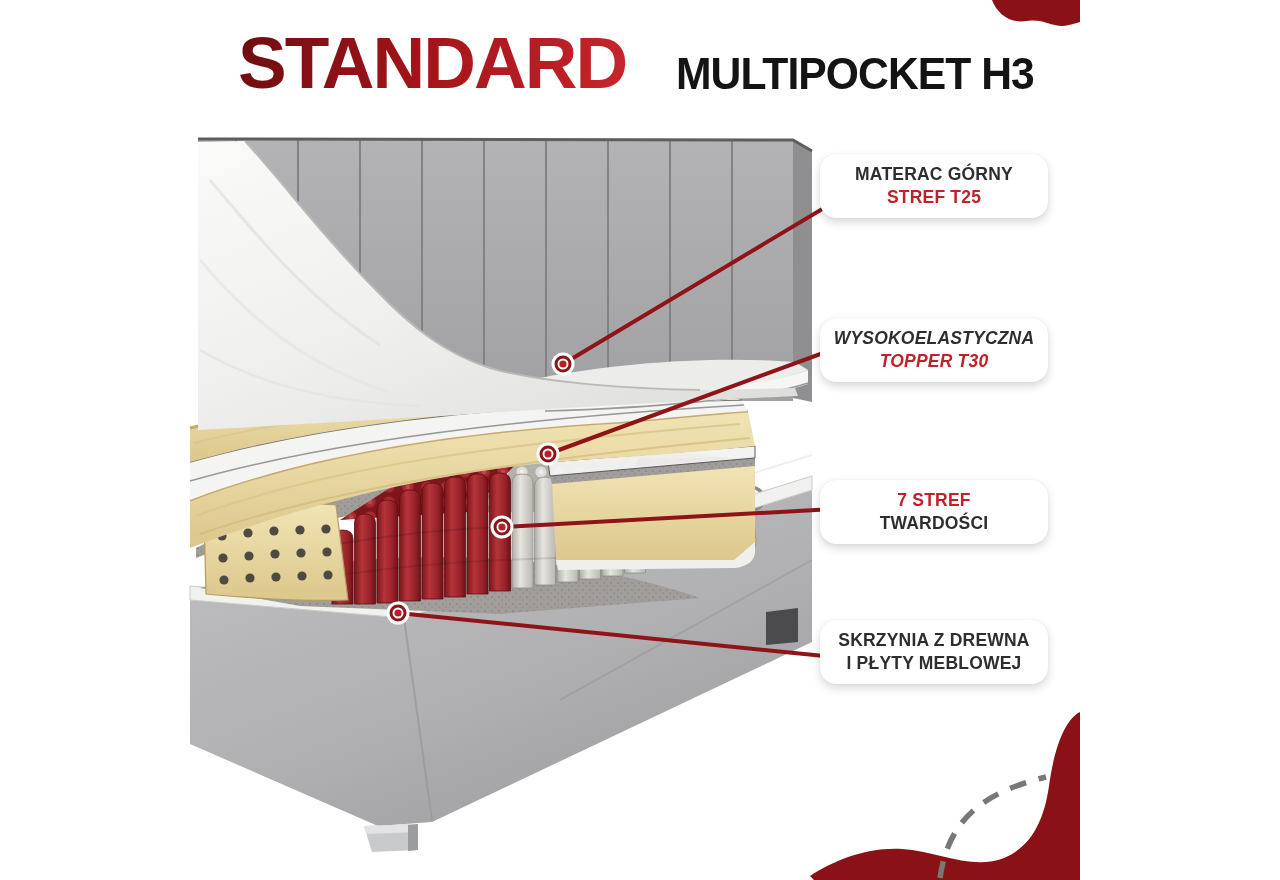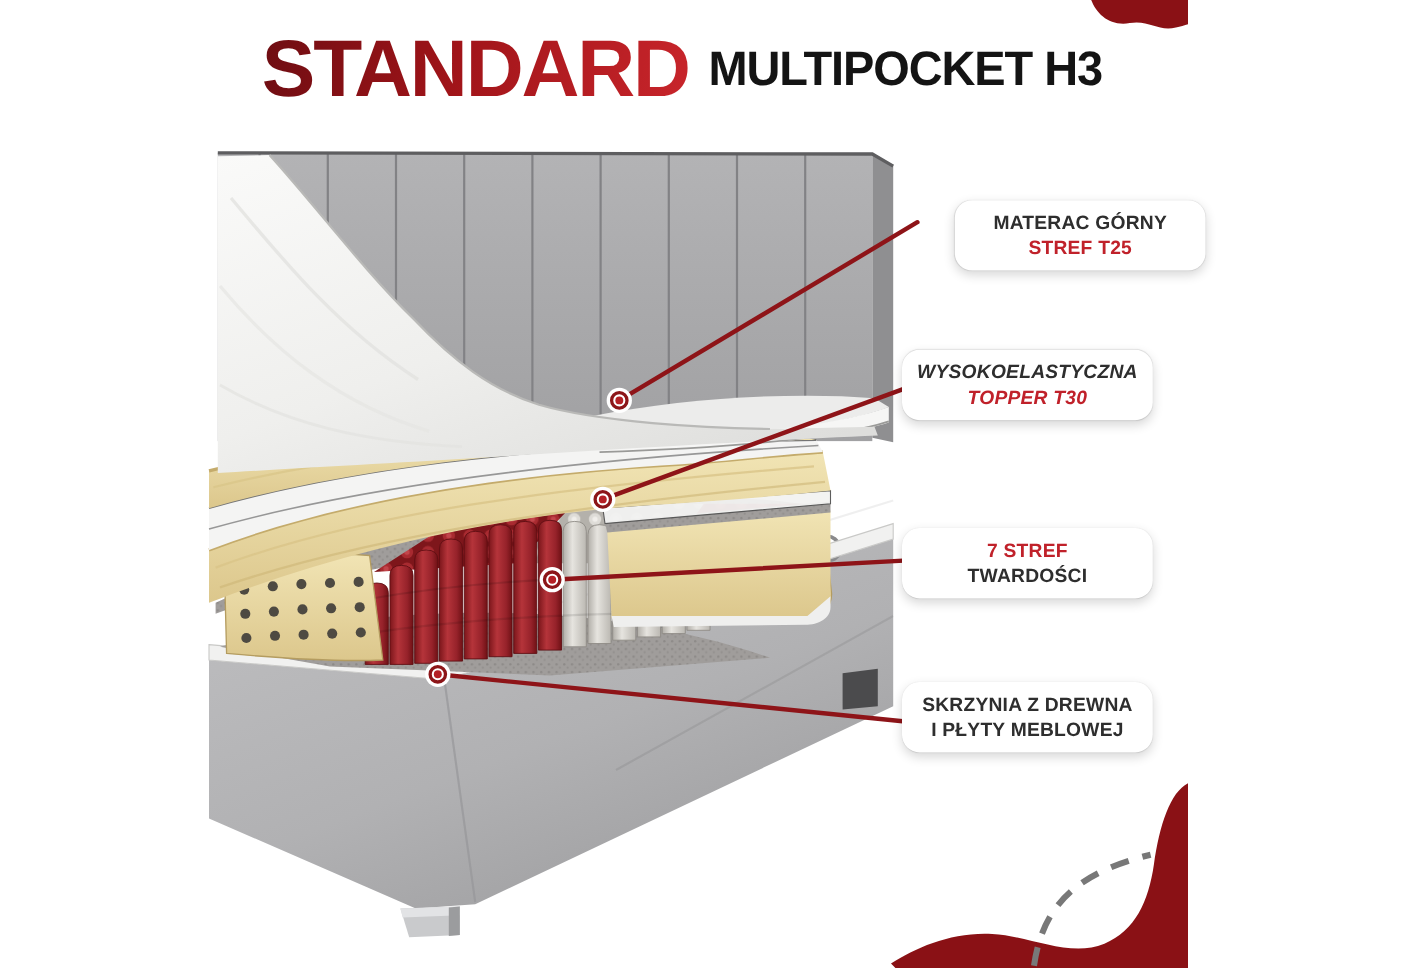--- a/index.html
+++ b/index.html
@@ -1,34 +1,34 @@
 <!DOCTYPE html>
 <html><head>
 <meta charset="utf-8">
 <style>
   html,body{margin:0;padding:0;background:#ffffff;}
   .stage{position:relative;width:1280px;height:880px;background:#ffffff;overflow:hidden;
          font-family:"Liberation Sans", sans-serif;}
 
   
-  .title-row{position:absolute;left:238px;top:26px;display:flex;align-items:center;white-space:nowrap;}
+  .title-row{position:absolute;left:238px;top:26px;display:flex;align-items:flex-end;white-space:nowrap;gap:32px;}
   .title-brand{font-size:73px;font-weight:800;letter-spacing:-2px;line-height:1;
     background:linear-gradient(100deg,#6e0d12 0%,#a01419 45%,#c8252b 100%);
     -webkit-background-clip:text;background-clip:text;color:transparent;}
   .title-model{font-size:44px;font-weight:700;color:#141414;margin-left:18px;letter-spacing:-1px;
     transform:scaleX(.97);transform-origin:left bottom;}
 
   
   .callout{position:absolute;left:820px;width:228px;height:64px;background:#ffffff;border-radius:16px;
     box-shadow:0 4px 10px rgba(0,0,0,.16),0 0 1px rgba(0,0,0,.12);
     display:flex;flex-direction:column;align-items:center;justify-content:center;z-index:5;}
   .callout .ln{font-size:17.5px;line-height:23px;letter-spacing:.2px;font-weight:600;color:#2e2e2e;text-align:center;}
   .callout .ln.red{color:#c0212a;font-weight:800;}
   .callout .ln.dark{color:#2e2e2e;}
-  #callout-0{top:182px;margin-left:48px;} #callout-1{top:318px;font-style:italic;} #callout-2{top:480px;} #callout-3{top:620px;}
+  #callout-0{top:154px;} #callout-1{top:318px;font-style:italic;} #callout-2{top:480px;} #callout-3{top:620px;}
 
   svg{position:absolute;left:0;top:0;}
 </style>
 </head>
 <body>
 
 <div class="stage">
 
   <svg width="1280" height="880" viewBox="0 0 1280 880">
     <defs>

